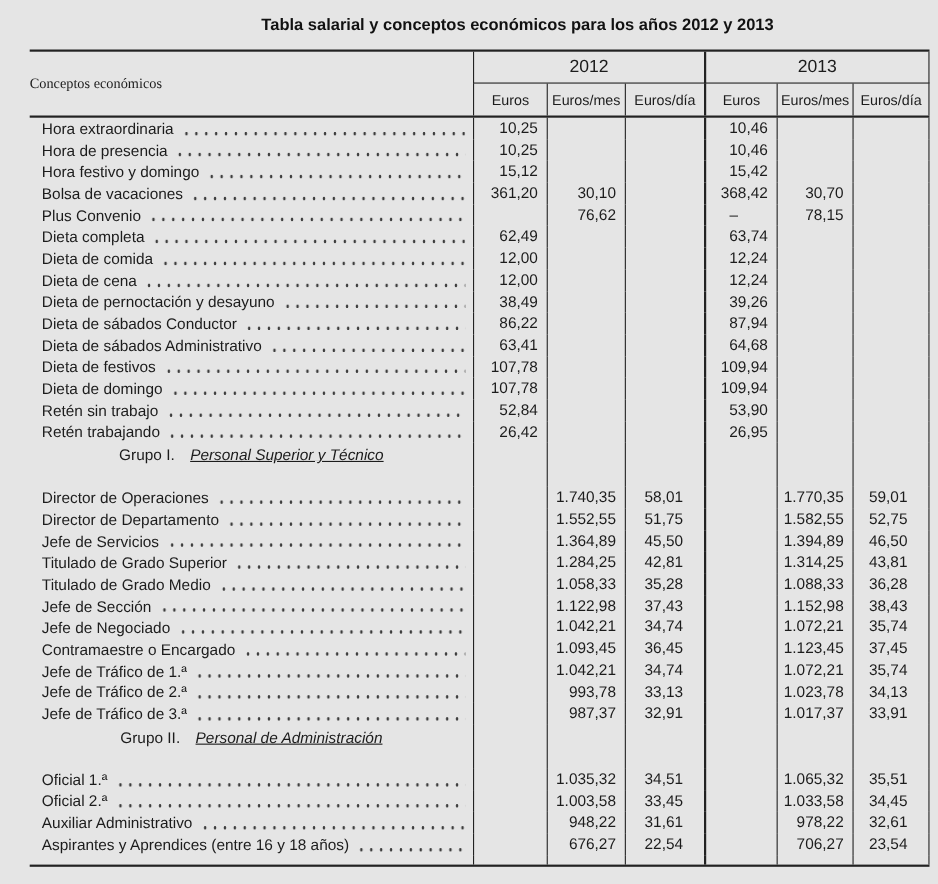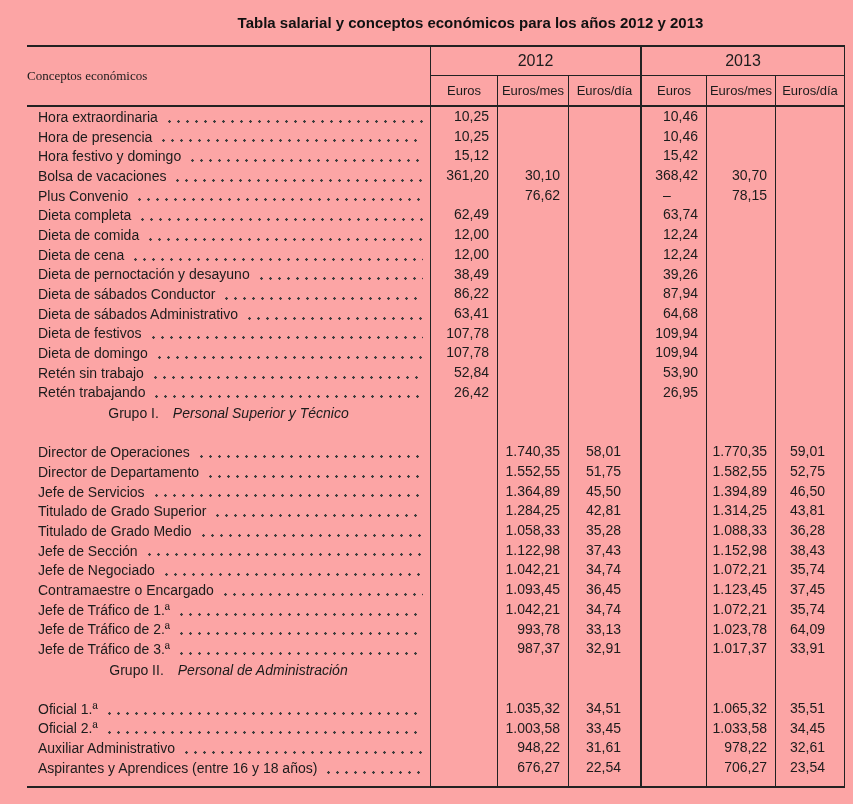--- a/index.html
+++ b/index.html
@@ -1,18 +1,18 @@
 <!DOCTYPE html>
 <html><head>
 <meta charset="utf-8">
 <style>
   * { box-sizing: border-box; margin: 0; padding: 0; }
   html, body { width: 853px; height: 804px; background: #ffffff;
     font-family: "Liberation Sans", sans-serif; color: #1c1c1c; }
-  .page { position: relative; width: 853px; height: 804px; overflow: hidden; background: #fca5a5; }
+  .page { position: relative; width: 853px; height: 804px; overflow: hidden; background: #e5e5e5; }
   .doc-title { position: absolute; top: 14px; left: 44px; width: 853px;
     text-align: center; font-size: 15px; font-weight: bold; color: #111; }
 
   .table { position: absolute; top: 45px; left: 27px; width: 818px;
     border-top: 2px solid #222; border-bottom: 2px solid #222; }
 
   .grid-row, .thead { display: grid;
     grid-template-columns: 403px 67px 71px 72px 66px 69px 70px; }
 
   .thead { grid-template-rows: 29px 29px; border-bottom: 2px solid #222; font-size: 13px; }
@@ -39,21 +39,21 @@
     background-position: 0 calc(100% - 4px); }
   .cell { border-left: 1px solid #222; text-align: right; padding-right: 8px;
     line-height: 19.6px; font-variant-numeric: tabular-nums; }
   .cell.v3 { border-left-width: 2px; }
   .cell.v5 { border-right: 1px solid #222; }
   .cell.dia { padding-right: 19px; }
   .cell.dash { text-align: center; padding-right: 14px; }
 
   .section-row { height: 40px; }
   .sec-label { display: flex; justify-content: center; padding-top: 3px; }
-  .sec-name { font-style: italic; margin-left: 14px; }
+  .sec-name { font-style: italic; margin-left: 14px; text-decoration: underline; }
   .spacer-row { height: 8px; }
 </style>
 </head>
 <body>
 
 <div class="page">
   <div class="doc-title">Tabla salarial y conceptos económicos para los años 2012 y 2013</div>
 
   <div class="table">
     <div class="thead">
@@ -373,21 +373,21 @@
         <div class="grid-row data-row">
           <div class="label-cell">
             <span>Jefe de Tráfico de 2.ª</span>
             <span class="leader"></span>
           </div>
           <div class="cell v0"></div>
           <div class="cell v1">993,78</div>
           <div class="cell v2 dia">33,13</div>
           <div class="cell v3"></div>
           <div class="cell v4">1.023,78</div>
-          <div class="cell v5 dia">64,09</div>
+          <div class="cell v5 dia">34,13</div>
         </div>
         <div class="grid-row data-row">
           <div class="label-cell">
             <span>Jefe de Tráfico de 3.ª</span>
             <span class="leader"></span>
           </div>
           <div class="cell v0"></div>
           <div class="cell v1">987,37</div>
           <div class="cell v2 dia">32,91</div>
           <div class="cell v3"></div>

